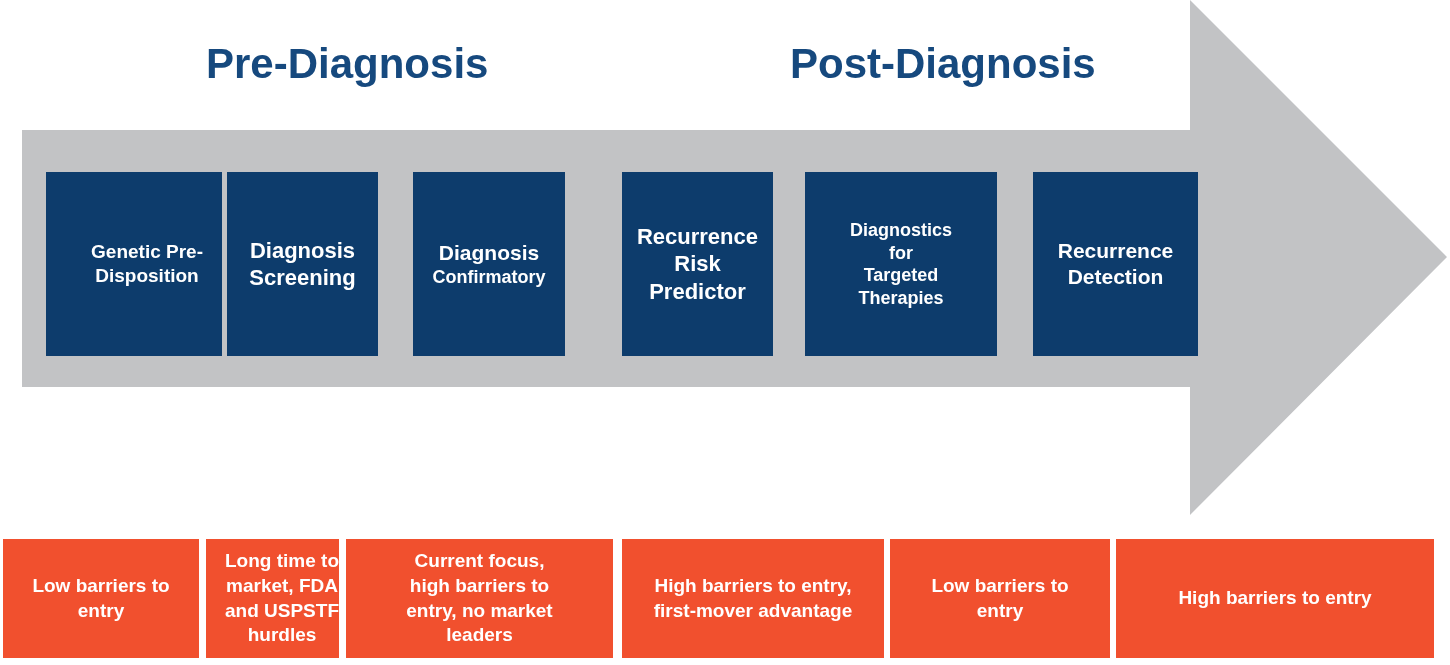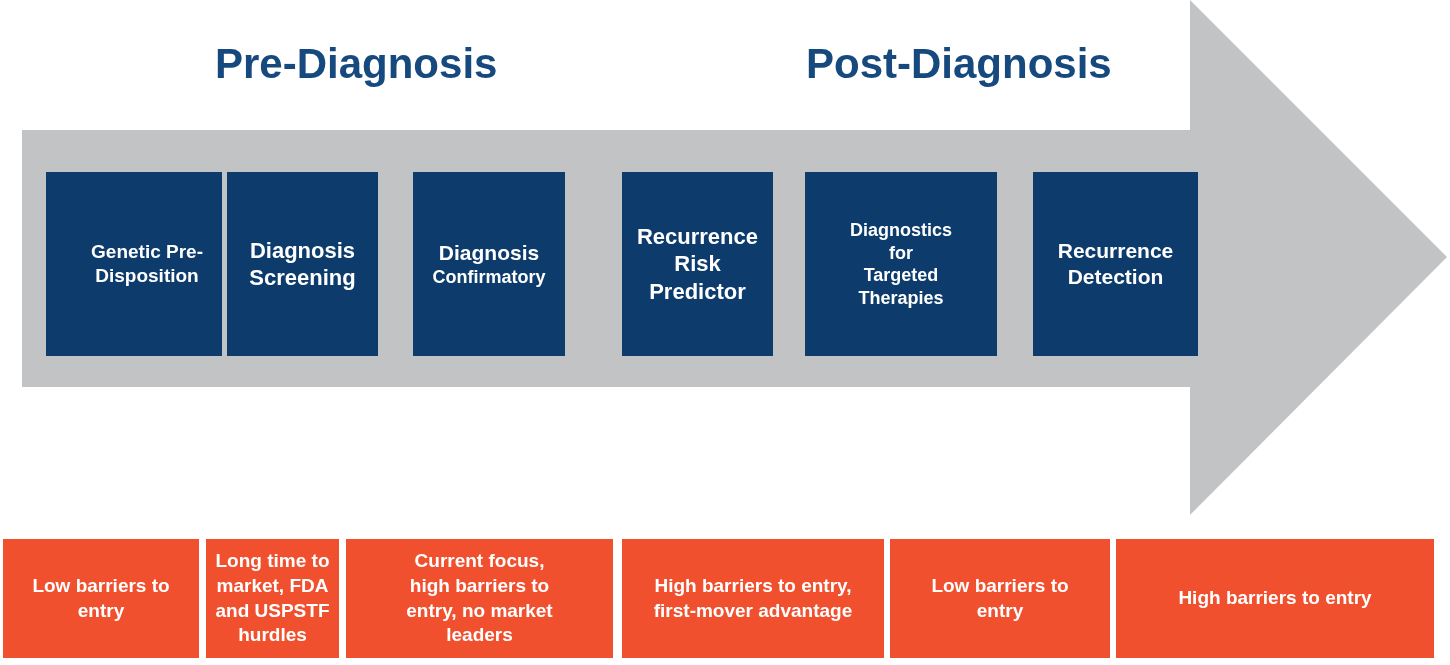--- a/index.html
+++ b/index.html
@@ -19,22 +19,22 @@
   }
   .section-title {
     position: absolute;
     top: 40px;
     font-size: 42px;
     font-weight: bold;
     color: var(--title_navy, #16497e);
     white-space: nowrap;
     letter-spacing: 0px;
   }
-  .pre-title  { left: 215px; }
-  .post-title { left: 790px; margin-left: 16px; }
+  .pre-title  { left: 206px; }
+  .post-title { left: 790px; }
 
   .stage {
     position: absolute;
     top: 172px;
     height: 184px;
     background: var(--navy, #0d3c6c);
     color: var(--white_text, #ffffff);
     display: flex;
     flex-direction: column;
     align-items: center;
@@ -61,21 +61,21 @@
     display: flex;
     align-items: center;
     justify-content: center;
     text-align: center;
     font-weight: bold;
     font-size: 19px;
     line-height: 1.3;
     white-space: pre-line;
   }
   .b1 { left: 3px;    width: 196px; }
-  .b2 { left: 206px;  width: 133px; }
+  .b2 { left: 206px;  width: 133px; justify-content: flex-end; }
   .b3 { left: 346px;  width: 267px; }
   .b4 { left: 622px;  width: 262px; }
   .b5 { left: 890px;  width: 220px; }
   .b6 { left: 1116px; width: 318px; }
 </style>
 </head>
 <body>
 
 <div class="canvas">
 

